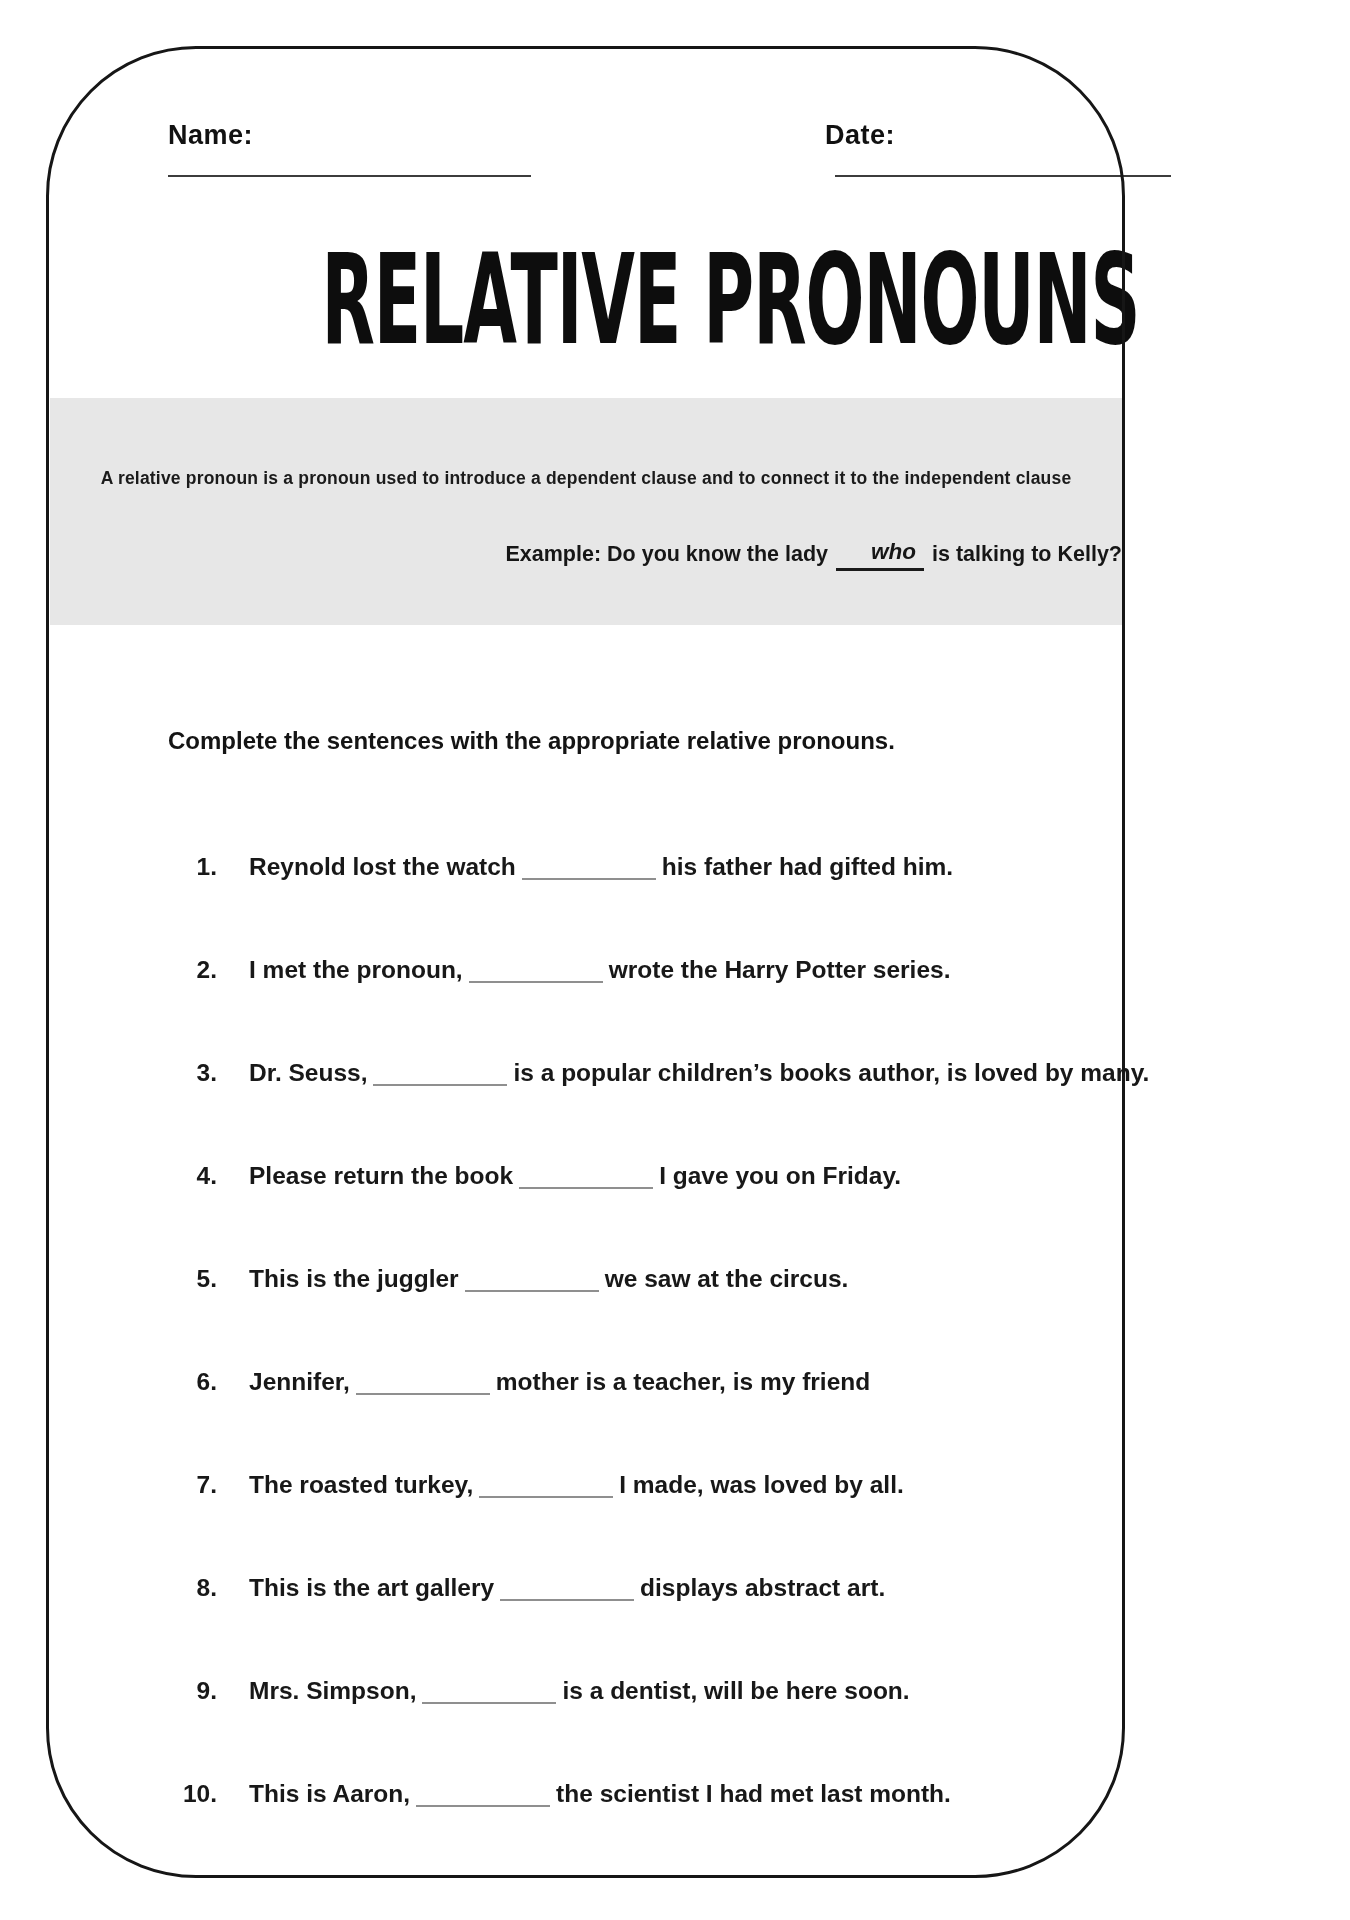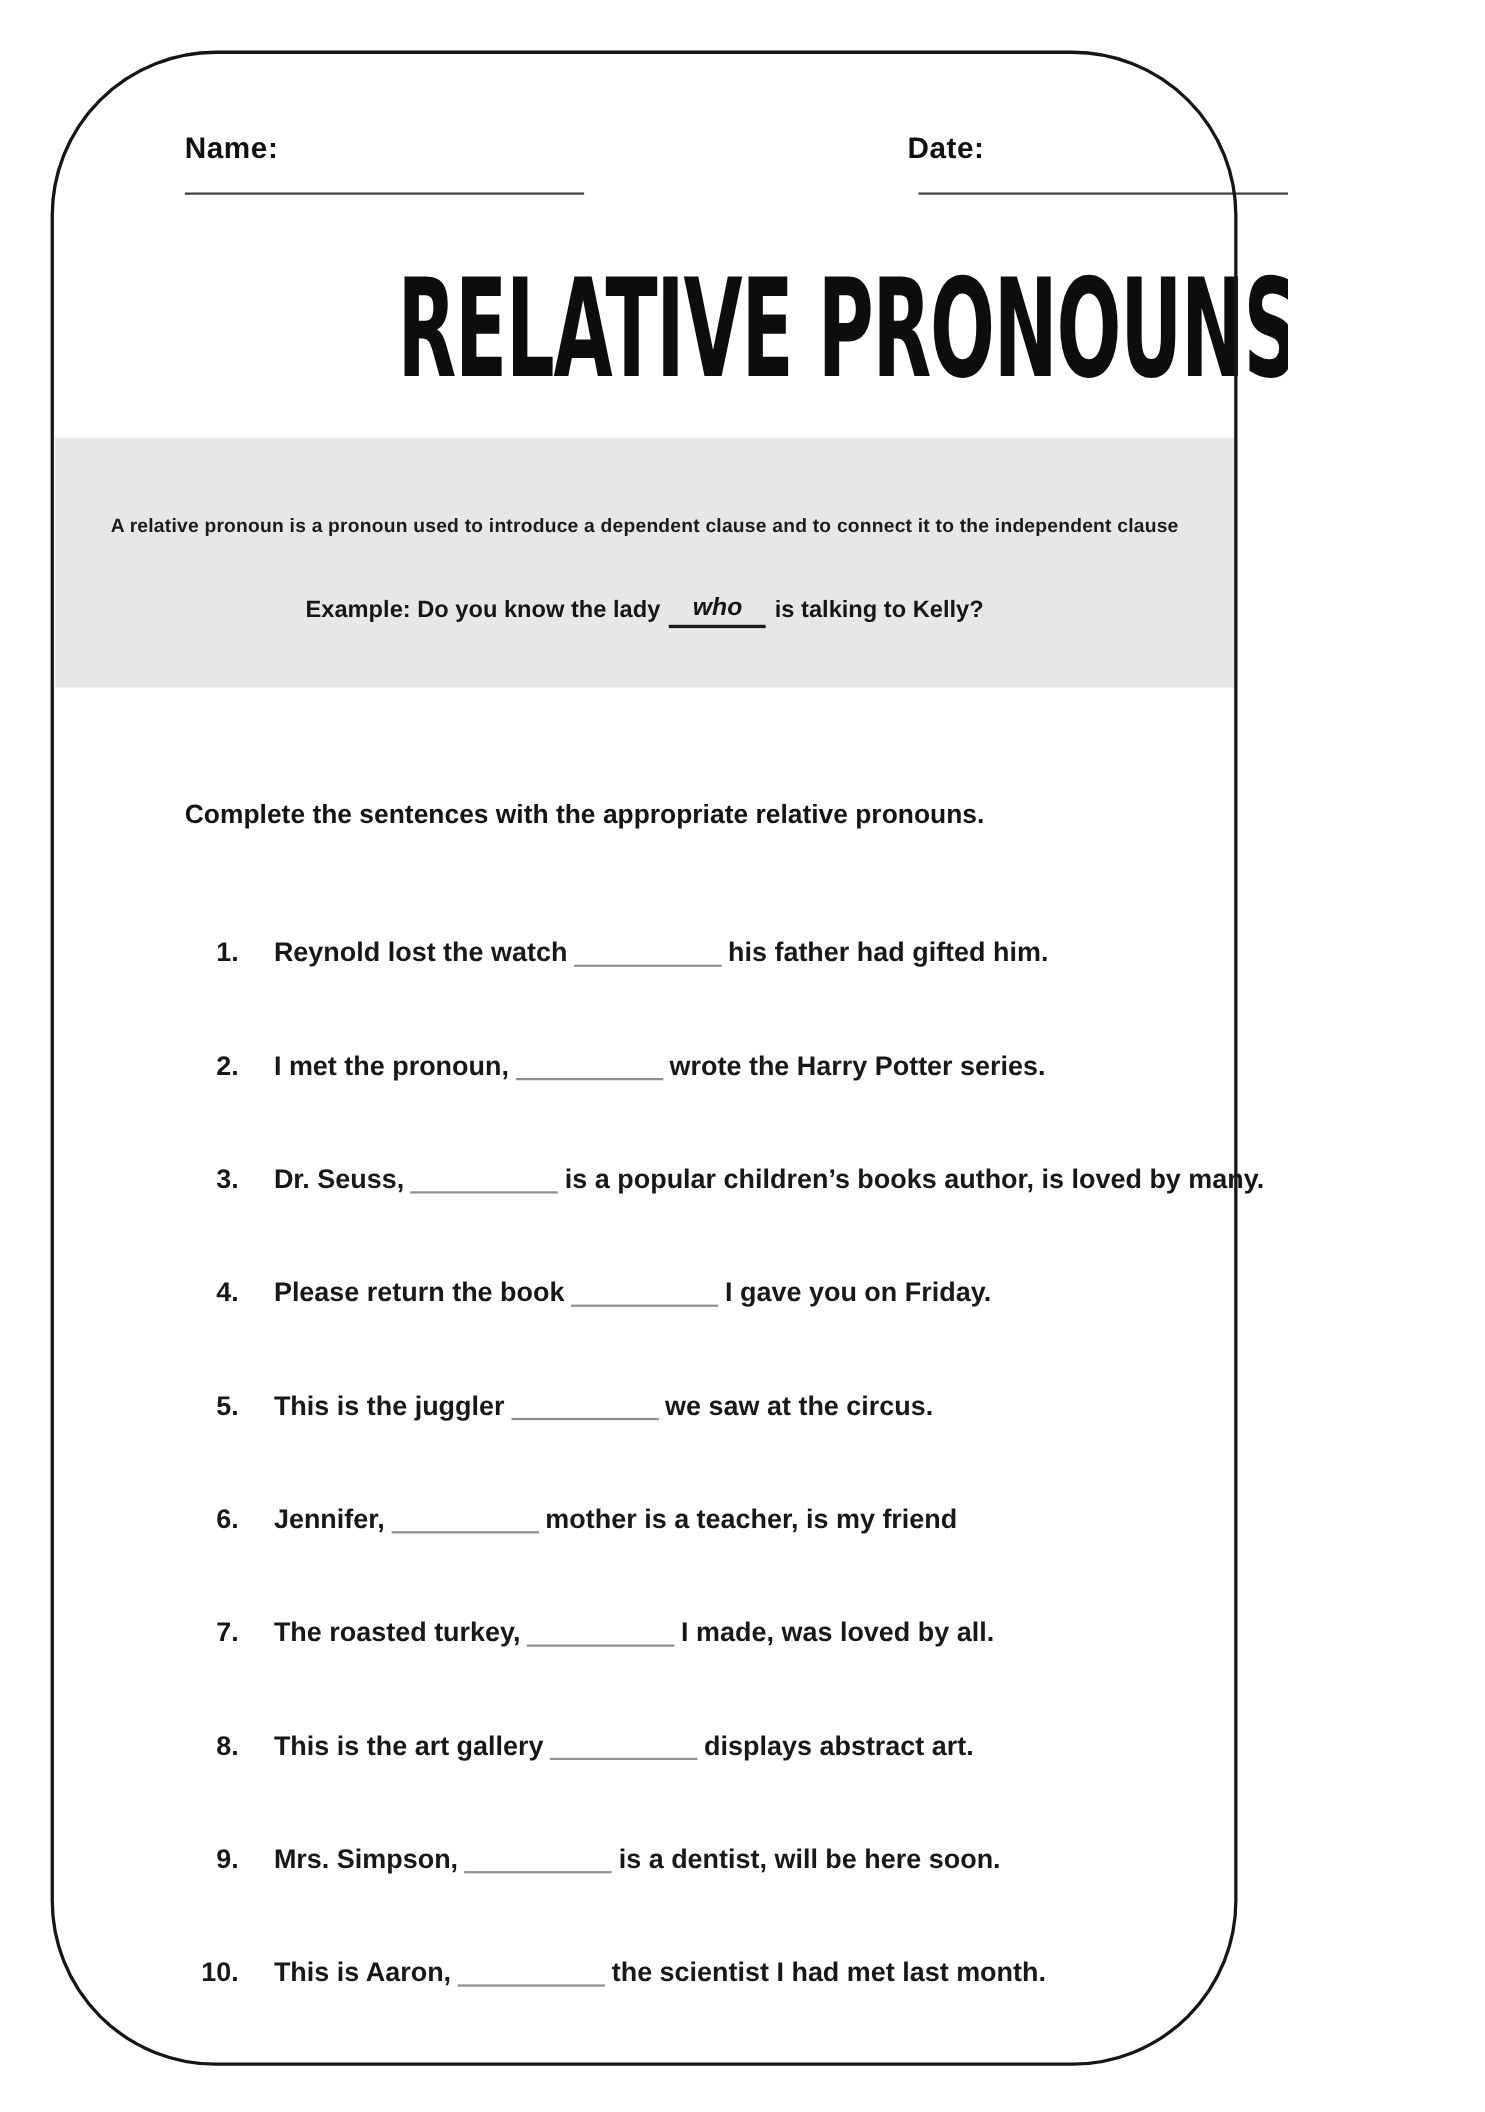--- a/index.html
+++ b/index.html
@@ -28,21 +28,21 @@
   .field-name { left:168px; }
   .field-date { left:825px; }
   .field-label { font-size:27px; font-weight:700; letter-spacing:0.5px; color:#111; }
   .rule { border-bottom:2px solid #3c3c3c; margin-top:24px; }
   .rule-name { width:363px; }
   .rule-date { width:350px; margin-left:10px; }
 
   
   .title-wrap {
     position:absolute; top:238px; left:0; right:0;
-    text-align:center; z-index:2; white-space:nowrap;margin-left:40px;
+    text-align:center; z-index:2; white-space:nowrap;
   }
   .title {
     display:inline-block;
     font-family:"DejaVu Sans", sans-serif;
     font-weight:bold;
     font-size:124px;
     line-height:1.0;
     letter-spacing:-2px;
     color:#0d0d0d;
     transform:scaleX(0.56);
@@ -61,20 +61,21 @@
     font-size:17.5px;
     font-weight:700;
     letter-spacing:0.2px;
     color:#1b1b1b;
   }
   .example {
     margin-top:52px;
     font-size:21.5px;
     font-weight:700;
     color:#161616;
+    text-align:right;
   }
   .example-blank {
     display:inline-block;
     min-width:88px;
     padding:0 8px 3px;
     margin:0 8px;
     border-bottom:3px solid #1a1a1a;
     font-style:italic;
     font-weight:800;
     font-size:22.5px;

